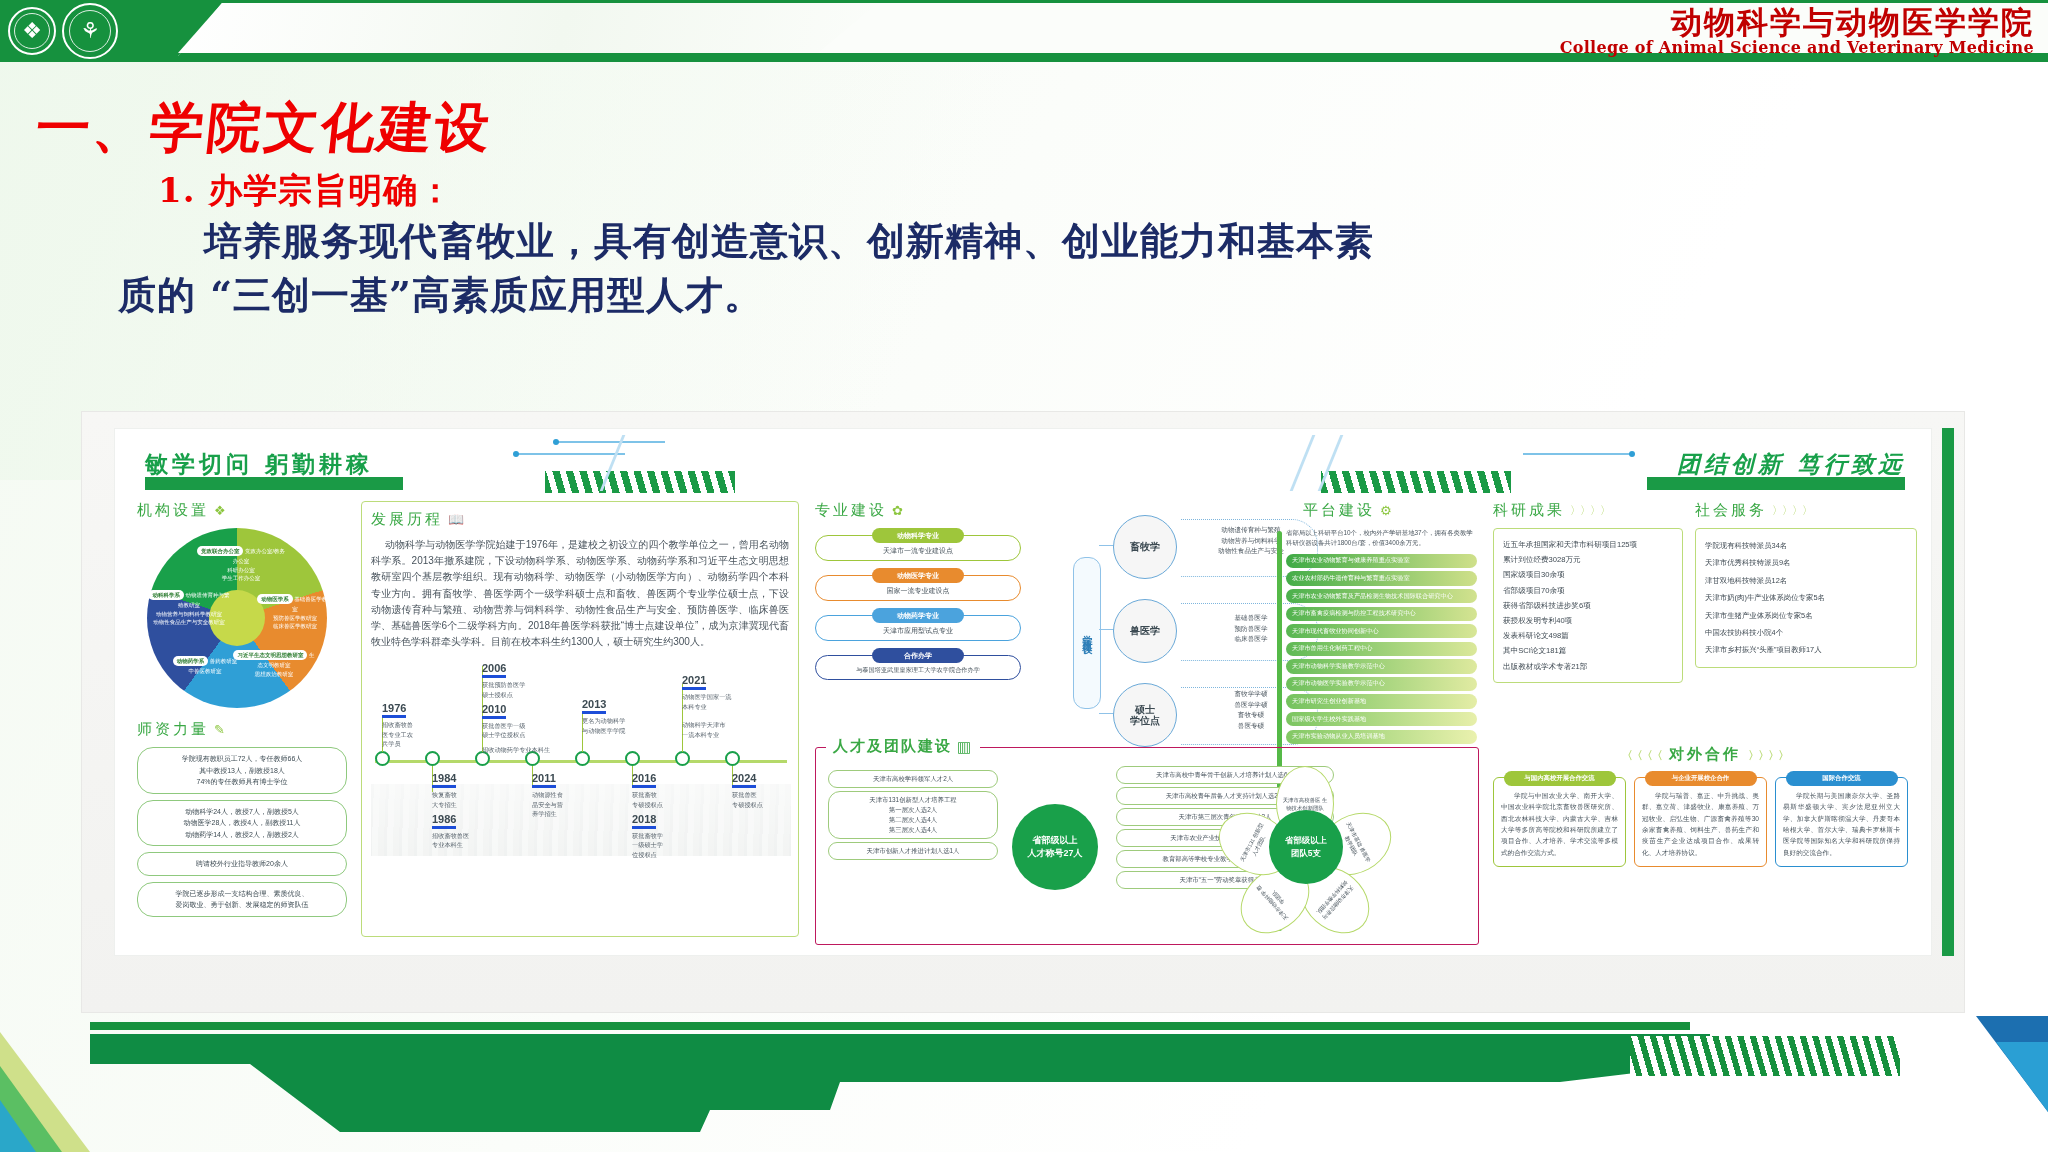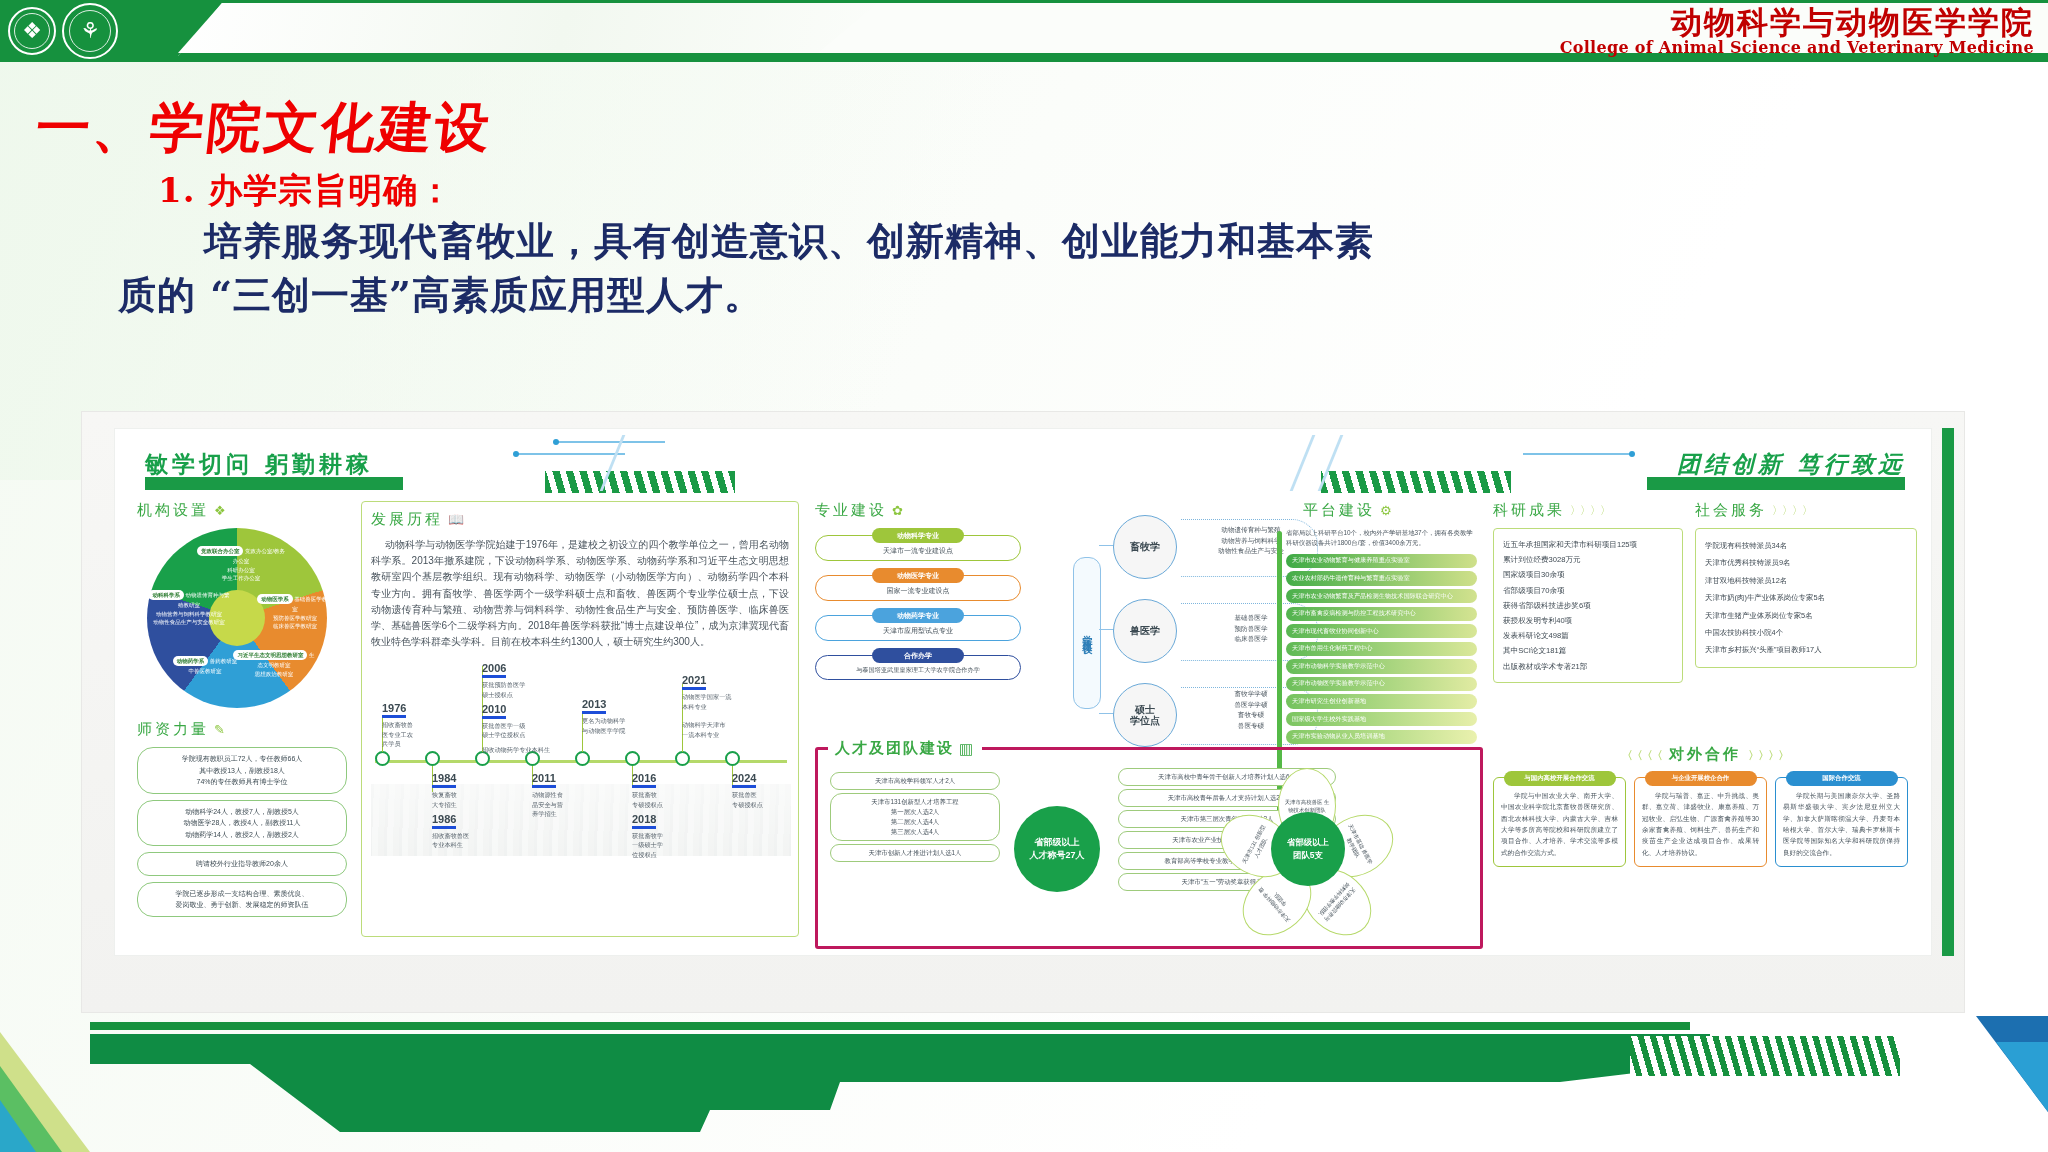--- a/index.html
+++ b/index.html
@@ -248,21 +248,21 @@
     margin-left:9px;margin-bottom:3.4px;border-radius:9px;padding:2.6px 6px;
     font-size:6.2px;color:#ffffff;white-space:nowrap;overflow:hidden;
   }
   
   .tlist{font-size:7.6px;color:#3f4a53;line-height:2.0;}
   .tlist div{white-space:nowrap;}
   .slist{font-size:7.4px;color:#3f4a53;line-height:2.35;}
   
   .talent{
     position:absolute;left:700px;top:246px;width:662px;height:196px;
-    border:3px solid #be185d;border-radius:3px;
+    border:1px solid #be185d;border-radius:3px;
   }
   .talent-title{
     position:absolute;left:10px;top:-11px;background:#fff;padding:0 7px;
     font-size:15px;font-weight:bold;color:#3aa845;letter-spacing:2px;white-space:nowrap;
     display:flex;align-items:center;gap:5px;
   }
   .t-pill{
     border:1px solid #9ecb7c;border-radius:12px;background:#fff;
     font-size:6.4px;color:#44505a;text-align:center;padding:3px 4px;margin-bottom:3px;
     line-height:1.55;

